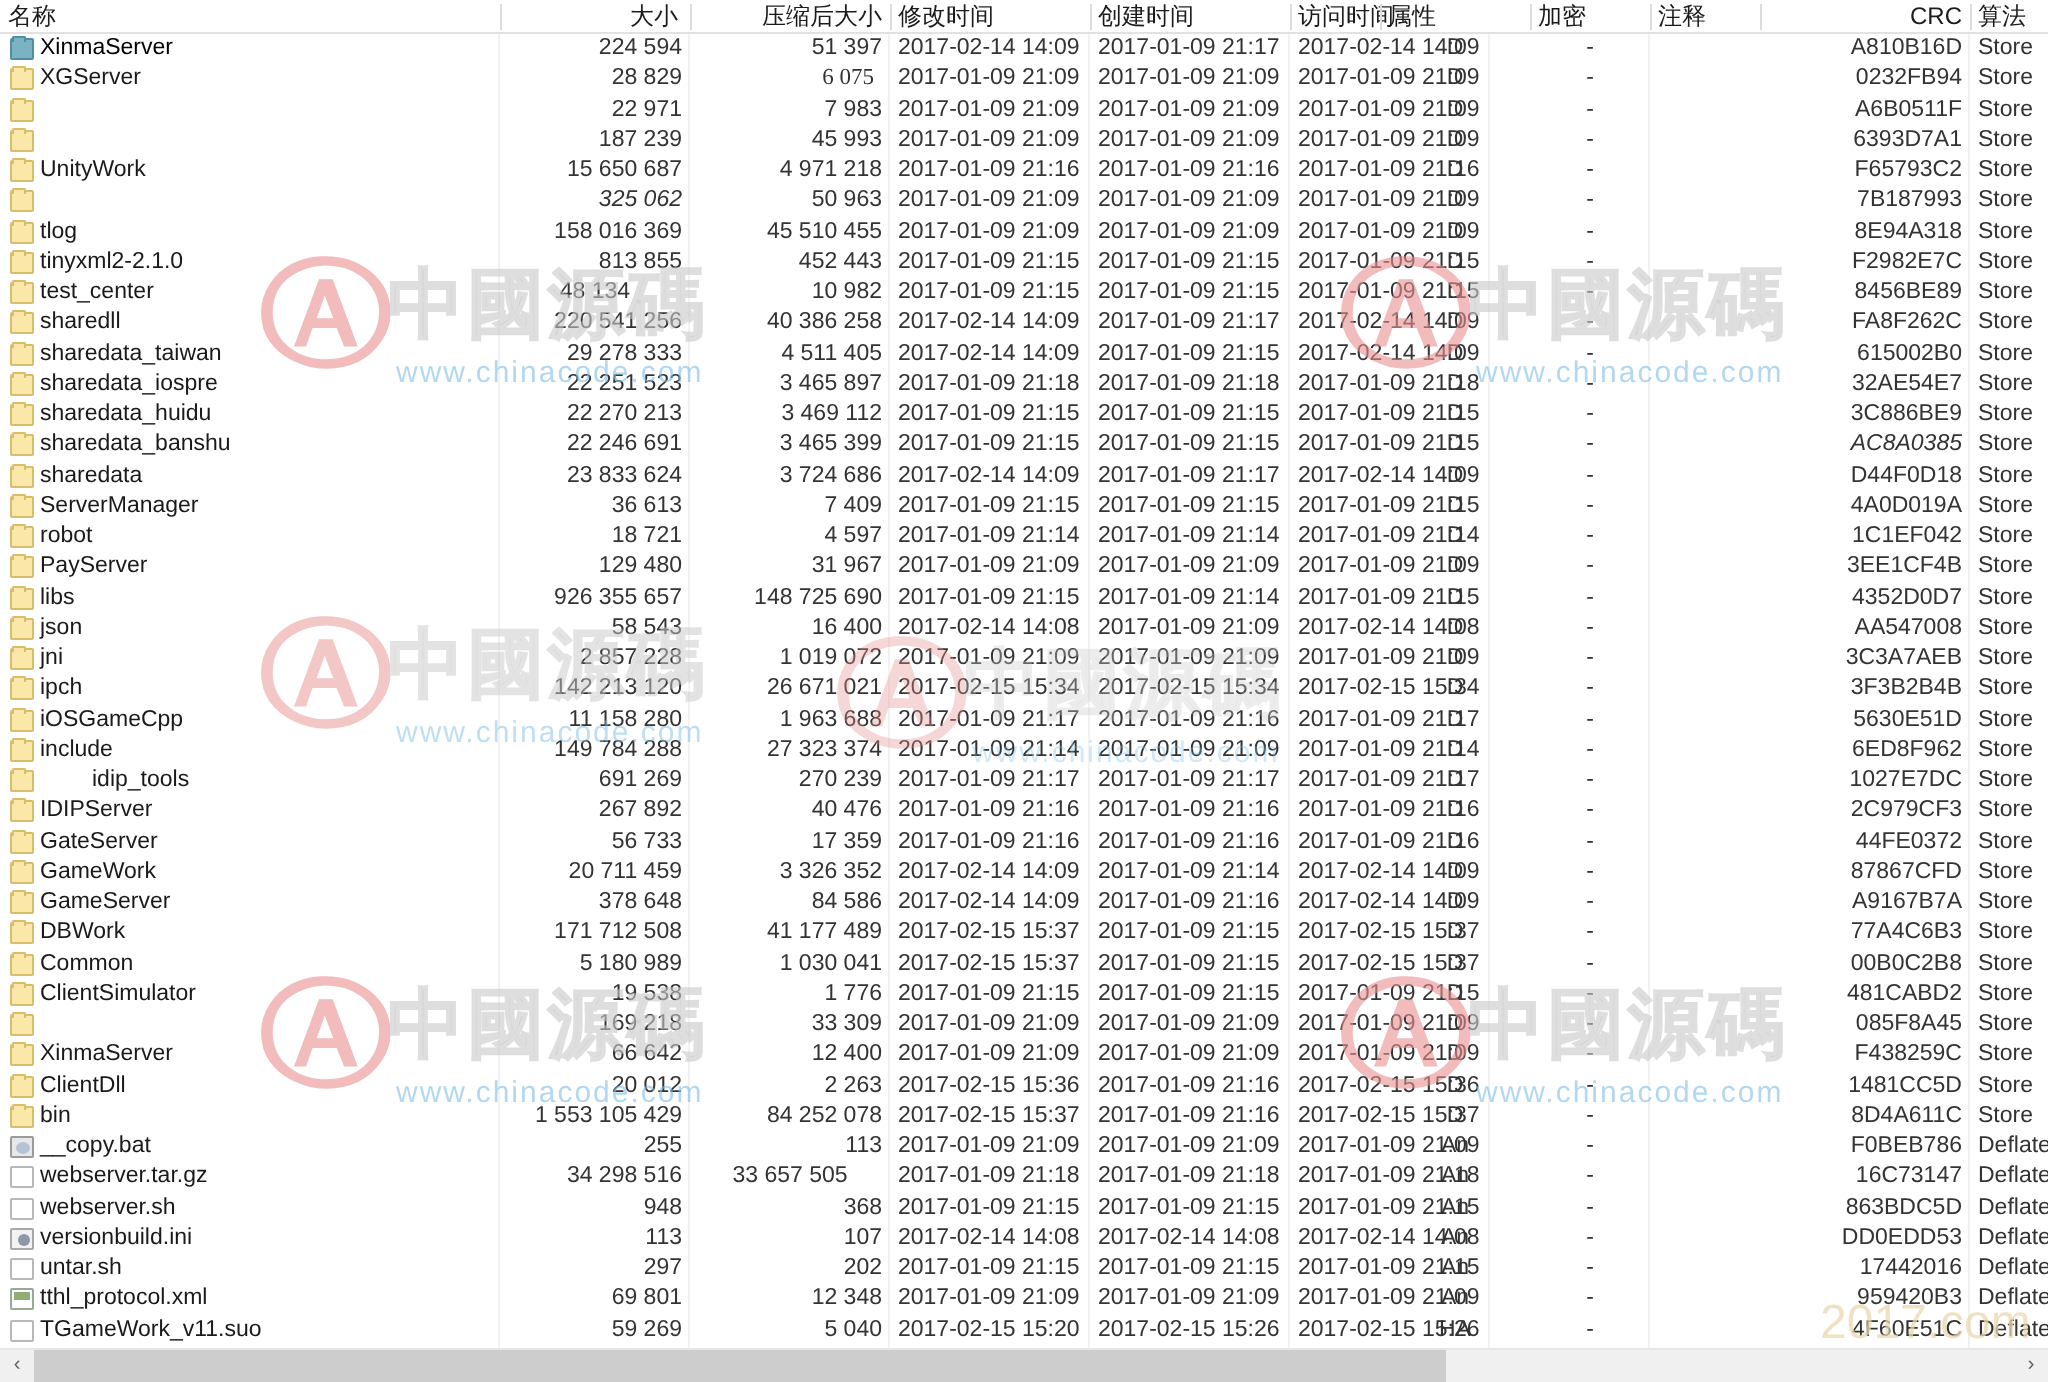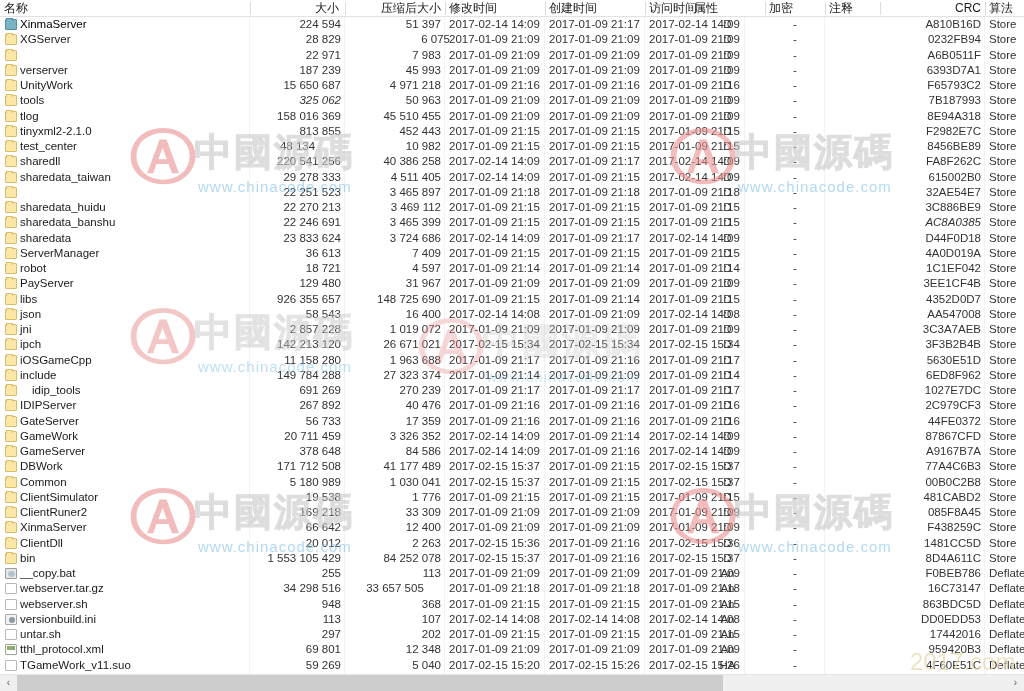--- a/index.html
+++ b/index.html
@@ -314,21 +314,21 @@
         <div class="cell c" style="left: 690px; width: 75px;">D</div>
         <div class="cell c" style="left: 765px; width: 60px;">-</div>
         <div class="cell l" style="left: 825px; width: 80px;"></div>
         <div class="cell r" style="left: 880px; width: 105px;">A810B16D</div>
         <div class="cell l" style="left: 985px; width: 39px;">Store</div>
       </div>
       <div class="row">
         <div class="ico ico-folder"></div>
         <div class="cell l c-name" style="left: 0px; width: 250px;">XGServer</div>
         <div class="cell r" style="left: 250px; width: 95px;">28 829</div>
-        <div class="cell r" style="left: 354px; width: 100px;">6 075</div>
+        <div class="cell r" style="left: 341px; width: 100px; font-family: Liberation Serif, serif;">6 075</div>
         <div class="cell l" style="left: 445px; width: 100px;">2017-01-09 21:09</div>
         <div class="cell l" style="left: 545px; width: 100px;">2017-01-09 21:09</div>
         <div class="cell l" style="left: 645px; width: 100px;">2017-01-09 21:09</div>
         <div class="cell c" style="left: 690px; width: 75px;">D</div>
         <div class="cell c" style="left: 765px; width: 60px;">-</div>
         <div class="cell l" style="left: 825px; width: 80px;"></div>
         <div class="cell r" style="left: 880px; width: 105px;">0232FB94</div>
         <div class="cell l" style="left: 985px; width: 39px;">Store</div>
       </div>
       <div class="row">
@@ -339,21 +339,20 @@
         <div class="cell l" style="left: 545px; width: 100px;">2017-01-09 21:09</div>
         <div class="cell l" style="left: 645px; width: 100px;">2017-01-09 21:09</div>
         <div class="cell c" style="left: 690px; width: 75px;">D</div>
         <div class="cell c" style="left: 765px; width: 60px;">-</div>
         <div class="cell l" style="left: 825px; width: 80px;"></div>
         <div class="cell r" style="left: 880px; width: 105px;">A6B0511F</div>
         <div class="cell l" style="left: 985px; width: 39px;">Store</div>
       </div>
       <div class="row">
         <div class="ico ico-folder"></div>
-        <div class="cell l c-name" style="left: 0px; width: 250px;">verserver</div>
         <div class="cell r" style="left: 250px; width: 95px;">187 239</div>
         <div class="cell r" style="left: 345px; width: 100px;">45 993</div>
         <div class="cell l" style="left: 445px; width: 100px;">2017-01-09 21:09</div>
         <div class="cell l" style="left: 545px; width: 100px;">2017-01-09 21:09</div>
         <div class="cell l" style="left: 645px; width: 100px;">2017-01-09 21:09</div>
         <div class="cell c" style="left: 690px; width: 75px;">D</div>
         <div class="cell c" style="left: 765px; width: 60px;">-</div>
         <div class="cell l" style="left: 825px; width: 80px;"></div>
         <div class="cell r" style="left: 880px; width: 105px;">6393D7A1</div>
         <div class="cell l" style="left: 985px; width: 39px;">Store</div>
@@ -367,21 +366,20 @@
         <div class="cell l" style="left: 545px; width: 100px;">2017-01-09 21:16</div>
         <div class="cell l" style="left: 645px; width: 100px;">2017-01-09 21:16</div>
         <div class="cell c" style="left: 690px; width: 75px;">D</div>
         <div class="cell c" style="left: 765px; width: 60px;">-</div>
         <div class="cell l" style="left: 825px; width: 80px;"></div>
         <div class="cell r" style="left: 880px; width: 105px;">F65793C2</div>
         <div class="cell l" style="left: 985px; width: 39px;">Store</div>
       </div>
       <div class="row">
         <div class="ico ico-folder"></div>
-        <div class="cell l c-name" style="left: 0px; width: 250px;">tools</div>
         <div class="cell r" style="left: 250px; width: 95px; font-style: italic;">325 062</div>
         <div class="cell r" style="left: 345px; width: 100px;">50 963</div>
         <div class="cell l" style="left: 445px; width: 100px;">2017-01-09 21:09</div>
         <div class="cell l" style="left: 545px; width: 100px;">2017-01-09 21:09</div>
         <div class="cell l" style="left: 645px; width: 100px;">2017-01-09 21:09</div>
         <div class="cell c" style="left: 690px; width: 75px;">D</div>
         <div class="cell c" style="left: 765px; width: 60px;">-</div>
         <div class="cell l" style="left: 825px; width: 80px;"></div>
         <div class="cell r" style="left: 880px; width: 105px;">7B187993</div>
         <div class="cell l" style="left: 985px; width: 39px;">Store</div>
@@ -451,20 +449,21 @@
         <div class="cell l" style="left: 545px; width: 100px;">2017-01-09 21:15</div>
         <div class="cell l" style="left: 645px; width: 100px;">2017-02-14 14:09</div>
         <div class="cell c" style="left: 690px; width: 75px;">D</div>
         <div class="cell c" style="left: 765px; width: 60px;">-</div>
         <div class="cell l" style="left: 825px; width: 80px;"></div>
         <div class="cell r" style="left: 880px; width: 105px;">615002B0</div>
         <div class="cell l" style="left: 985px; width: 39px;">Store</div>
       </div>
       <div class="row">
         <div class="ico ico-folder"></div>
+        <div class="cell l c-name" style="left: 0px; width: 250px;">sharedata_iospre</div>
         <div class="cell r" style="left: 250px; width: 95px;">22 251 523</div>
         <div class="cell r" style="left: 345px; width: 100px;">3 465 897</div>
         <div class="cell l" style="left: 445px; width: 100px;">2017-01-09 21:18</div>
         <div class="cell l" style="left: 545px; width: 100px;">2017-01-09 21:18</div>
         <div class="cell l" style="left: 645px; width: 100px;">2017-01-09 21:18</div>
         <div class="cell c" style="left: 690px; width: 75px;">D</div>
         <div class="cell c" style="left: 765px; width: 60px;">-</div>
         <div class="cell l" style="left: 825px; width: 80px;"></div>
         <div class="cell r" style="left: 880px; width: 105px;">32AE54E7</div>
         <div class="cell l" style="left: 985px; width: 39px;">Store</div>
@@ -632,21 +631,21 @@
         <div class="cell l" style="left: 545px; width: 100px;">2017-01-09 21:09</div>
         <div class="cell l" style="left: 645px; width: 100px;">2017-01-09 21:14</div>
         <div class="cell c" style="left: 690px; width: 75px;">D</div>
         <div class="cell c" style="left: 765px; width: 60px;">-</div>
         <div class="cell l" style="left: 825px; width: 80px;"></div>
         <div class="cell r" style="left: 880px; width: 105px;">6ED8F962</div>
         <div class="cell l" style="left: 985px; width: 39px;">Store</div>
       </div>
       <div class="row">
         <div class="ico ico-folder"></div>
-        <div class="cell l c-name" style="left: 0px; width: 250px; padding-left: 32px;">idip_tools</div>
+        <div class="cell l c-name" style="left: 14px; width: 250px; padding-left: 32px;">idip_tools</div>
         <div class="cell r" style="left: 250px; width: 95px;">691 269</div>
         <div class="cell r" style="left: 345px; width: 100px;">270 239</div>
         <div class="cell l" style="left: 445px; width: 100px;">2017-01-09 21:17</div>
         <div class="cell l" style="left: 545px; width: 100px;">2017-01-09 21:17</div>
         <div class="cell l" style="left: 645px; width: 100px;">2017-01-09 21:17</div>
         <div class="cell c" style="left: 690px; width: 75px;">D</div>
         <div class="cell c" style="left: 765px; width: 60px;">-</div>
         <div class="cell l" style="left: 825px; width: 80px;"></div>
         <div class="cell r" style="left: 880px; width: 105px;">1027E7DC</div>
         <div class="cell l" style="left: 985px; width: 39px;">Store</div>
@@ -744,21 +743,20 @@
         <div class="cell l" style="left: 545px; width: 100px;">2017-01-09 21:15</div>
         <div class="cell l" style="left: 645px; width: 100px;">2017-01-09 21:15</div>
         <div class="cell c" style="left: 690px; width: 75px;">D</div>
         <div class="cell c" style="left: 765px; width: 60px;">-</div>
         <div class="cell l" style="left: 825px; width: 80px;"></div>
         <div class="cell r" style="left: 880px; width: 105px;">481CABD2</div>
         <div class="cell l" style="left: 985px; width: 39px;">Store</div>
       </div>
       <div class="row">
         <div class="ico ico-folder"></div>
-        <div class="cell l c-name" style="left: 0px; width: 250px;">ClientRuner2</div>
         <div class="cell r" style="left: 250px; width: 95px;">169 218</div>
         <div class="cell r" style="left: 345px; width: 100px;">33 309</div>
         <div class="cell l" style="left: 445px; width: 100px;">2017-01-09 21:09</div>
         <div class="cell l" style="left: 545px; width: 100px;">2017-01-09 21:09</div>
         <div class="cell l" style="left: 645px; width: 100px;">2017-01-09 21:09</div>
         <div class="cell c" style="left: 690px; width: 75px;">D</div>
         <div class="cell c" style="left: 765px; width: 60px;">-</div>
         <div class="cell l" style="left: 825px; width: 80px;"></div>
         <div class="cell r" style="left: 880px; width: 105px;">085F8A45</div>
         <div class="cell l" style="left: 985px; width: 39px;">Store</div>

